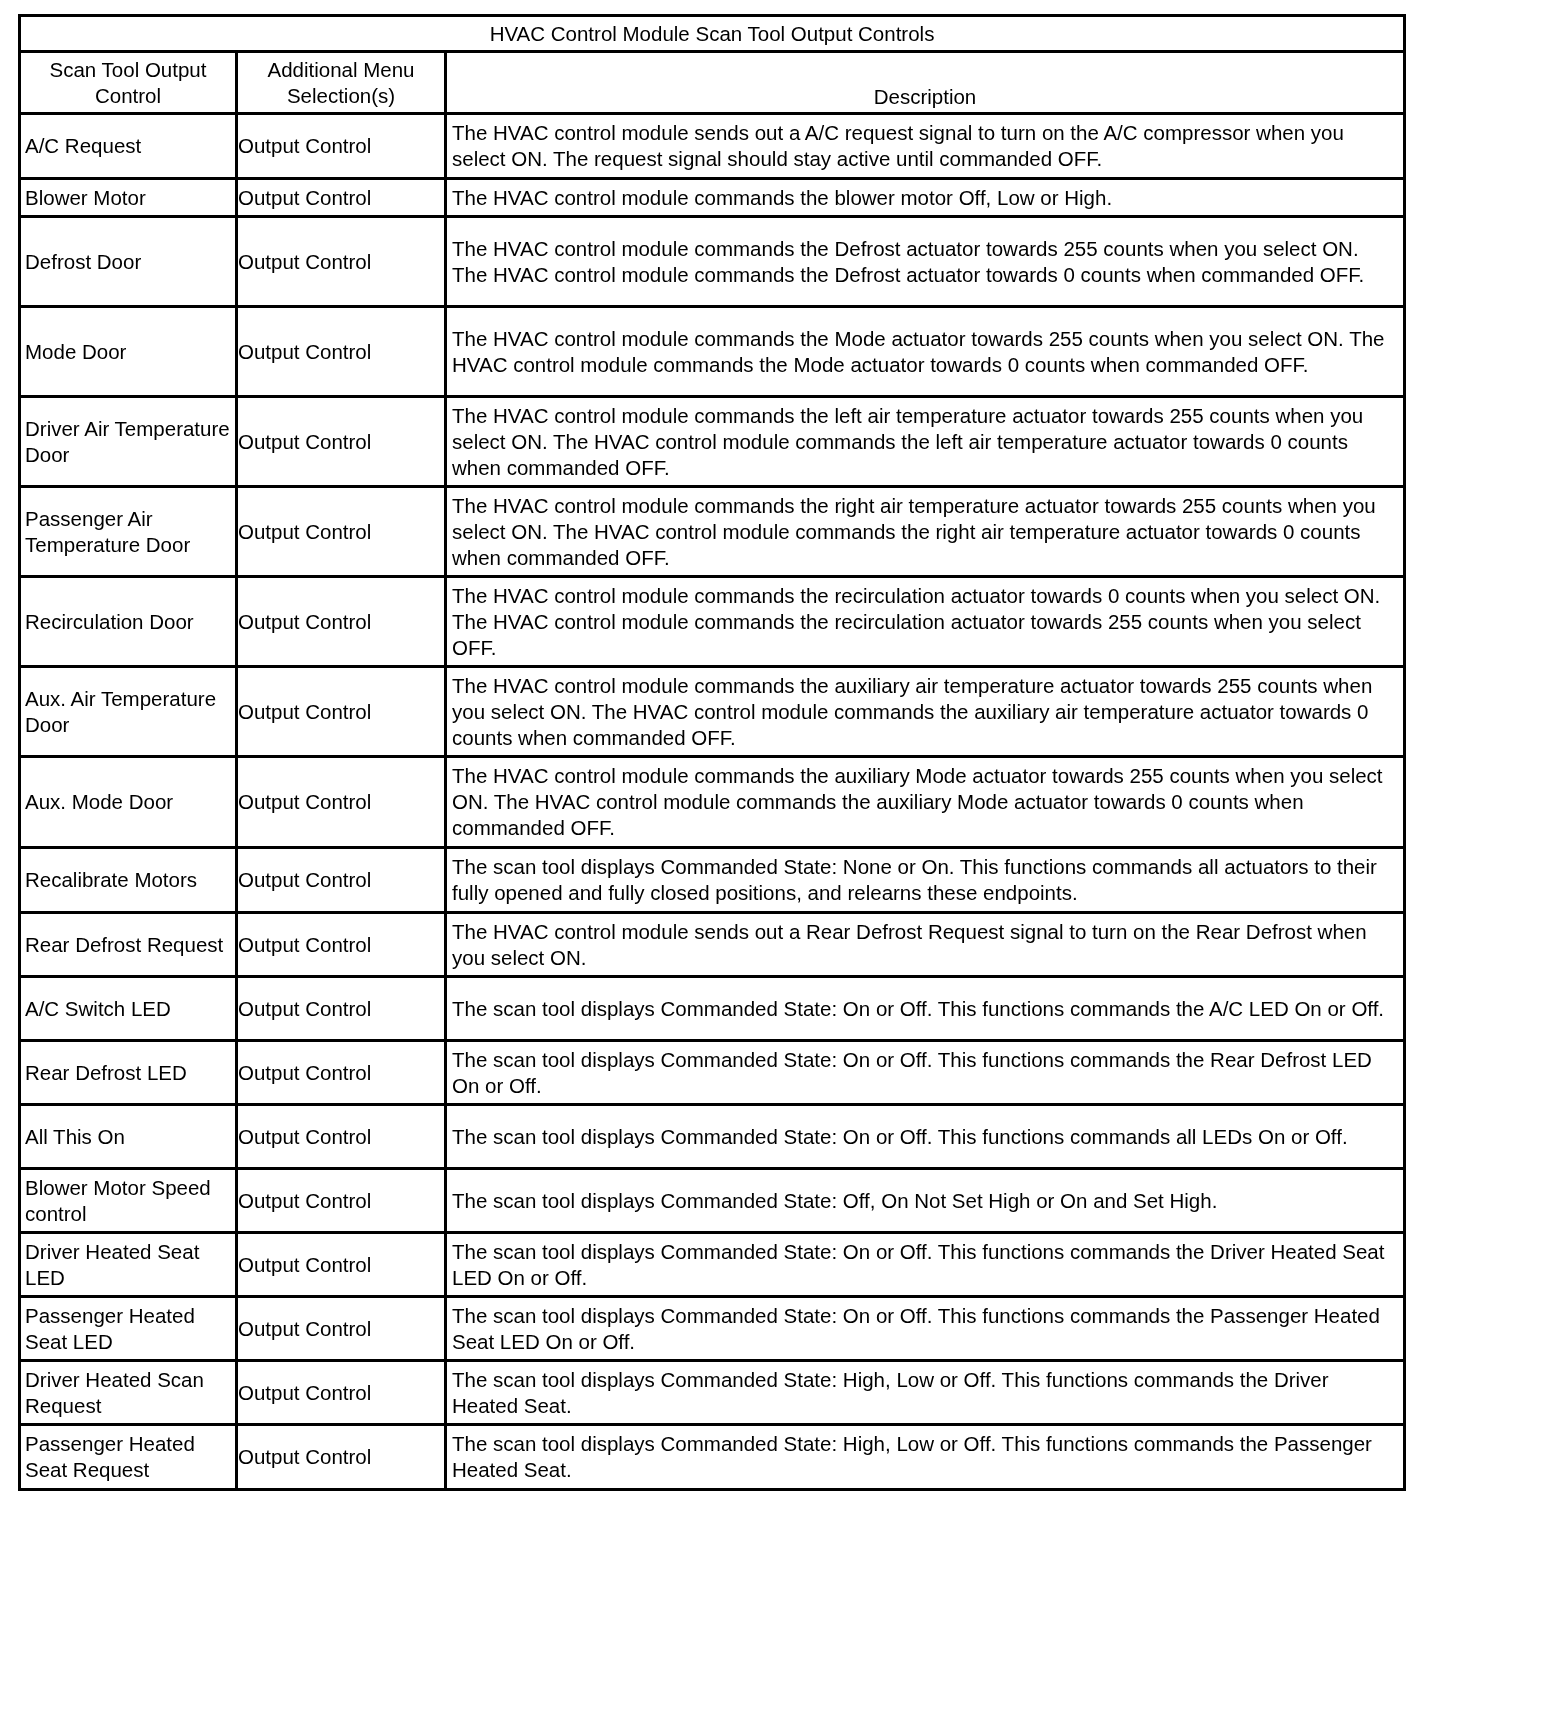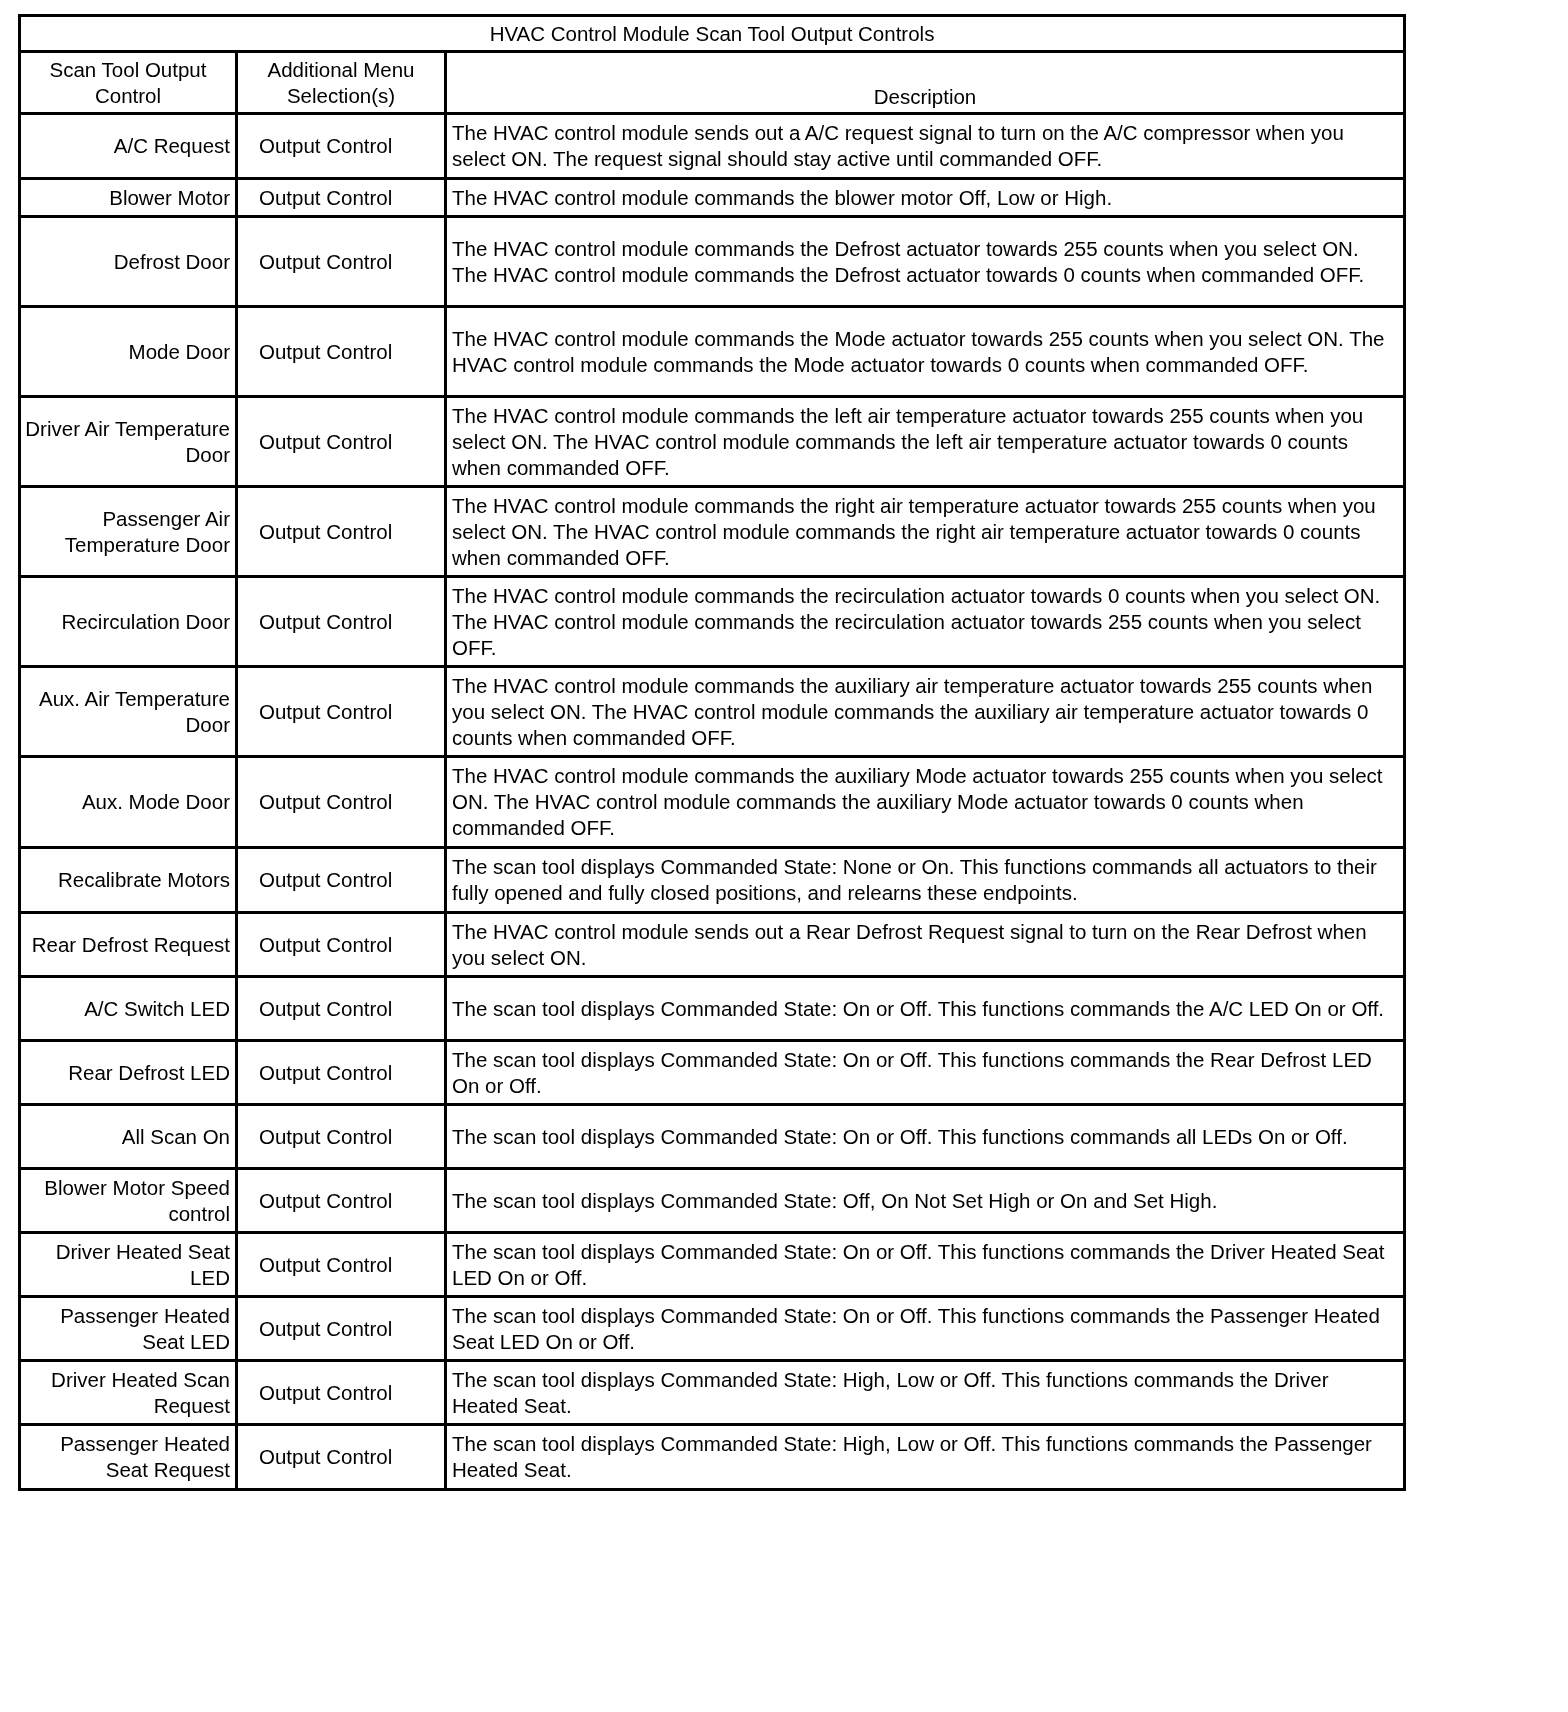--- a/index.html
+++ b/index.html
@@ -16,22 +16,22 @@
     padding: 0 5px;
     vertical-align: middle;
     font-size: 20.5px;
     line-height: 26px;
     overflow: hidden;
   }
   .tbl th { font-weight: normal; text-align: center; }
   .title-row th { height: 33px; border-bottom-width: 3px; }
   .head-row th { height: 57px; line-height: 26px; }
   .head-row th.desc-head { vertical-align: bottom; padding-bottom: 2px; }
-  .tbl td.c1 { padding-left: 4px; text-align: right; }
-  .tbl td.c2 { padding-left: 21px; }
+  .tbl td.c1 { padding-left: 4px; }
+  .tbl td.c2 { padding-left: 0; }
   .tbl td.c3 { padding-left: 5px; padding-right: 4px; }
 </style>
 </head>
 <body>
 
 <table class="tbl">
   <colgroup>
     <col style="width:217px">
     <col style="width:209px">
     <col style="width:959px">
@@ -106,21 +106,21 @@
       <td class="c1">A/C Switch LED</td>
       <td class="c2">Output Control</td>
       <td class="c3">The scan tool displays Commanded State: On or Off. This functions commands the A/C LED On or Off.</td>
     </tr>
     <tr style="height:64px">
       <td class="c1">Rear Defrost LED</td>
       <td class="c2">Output Control</td>
       <td class="c3">The scan tool displays Commanded State: On or Off. This functions commands the Rear Defrost LED On or Off.</td>
     </tr>
     <tr style="height:64px">
-      <td class="c1">All Scan On</td>
+      <td class="c1">All This On</td>
       <td class="c2">Output Control</td>
       <td class="c3">The scan tool displays Commanded State: On or Off. This functions commands all LEDs On or Off.</td>
     </tr>
     <tr style="height:64px">
       <td class="c1">Blower Motor Speed control</td>
       <td class="c2">Output Control</td>
       <td class="c3">The scan tool displays Commanded State: Off, On Not Set High or On and Set High.</td>
     </tr>
     <tr style="height:64px">
       <td class="c1">Driver Heated Seat LED</td>

